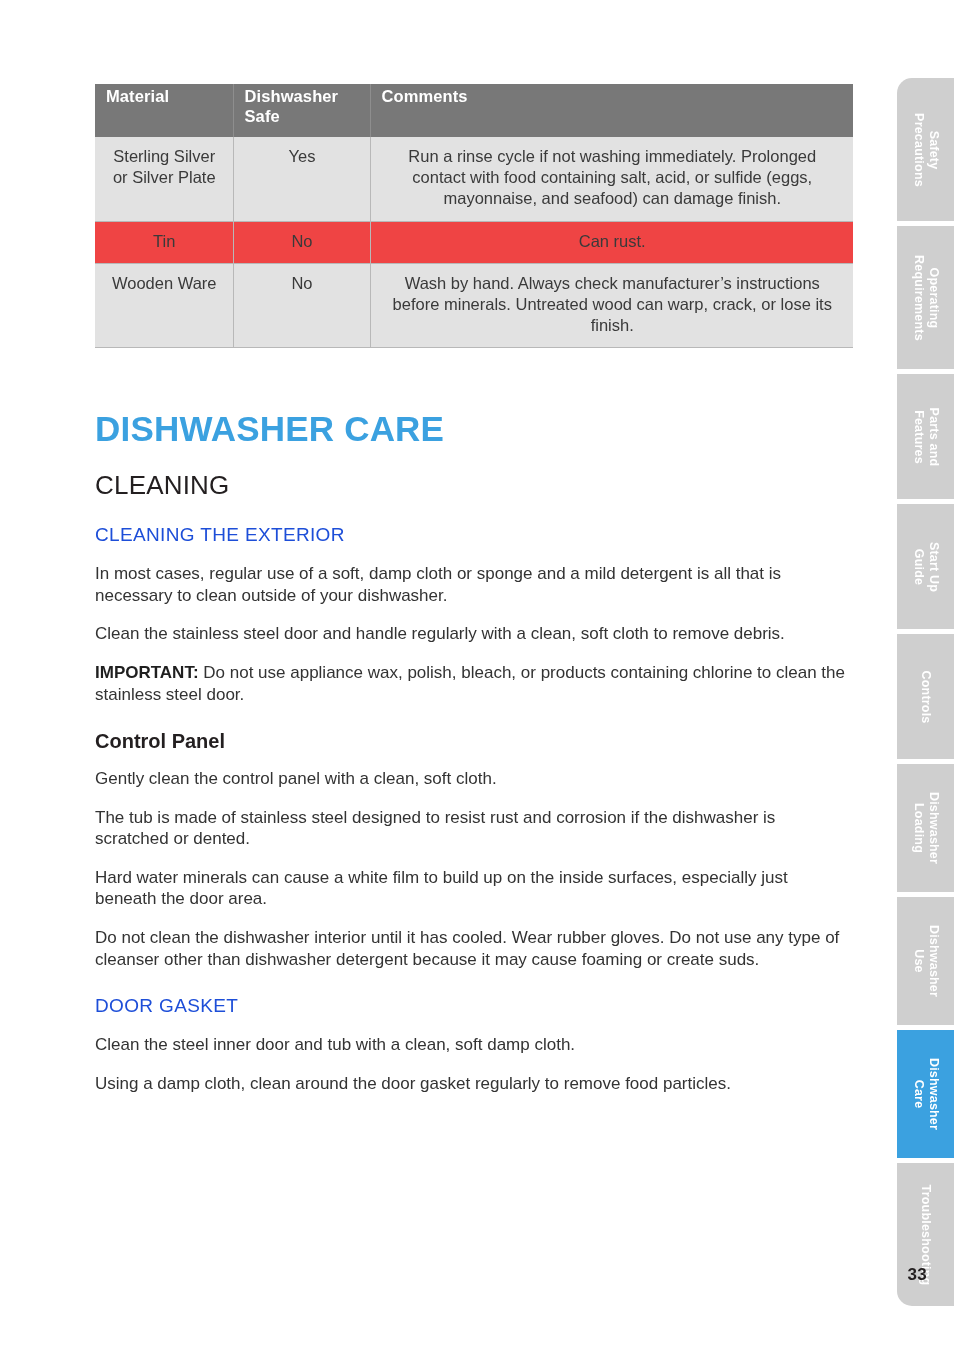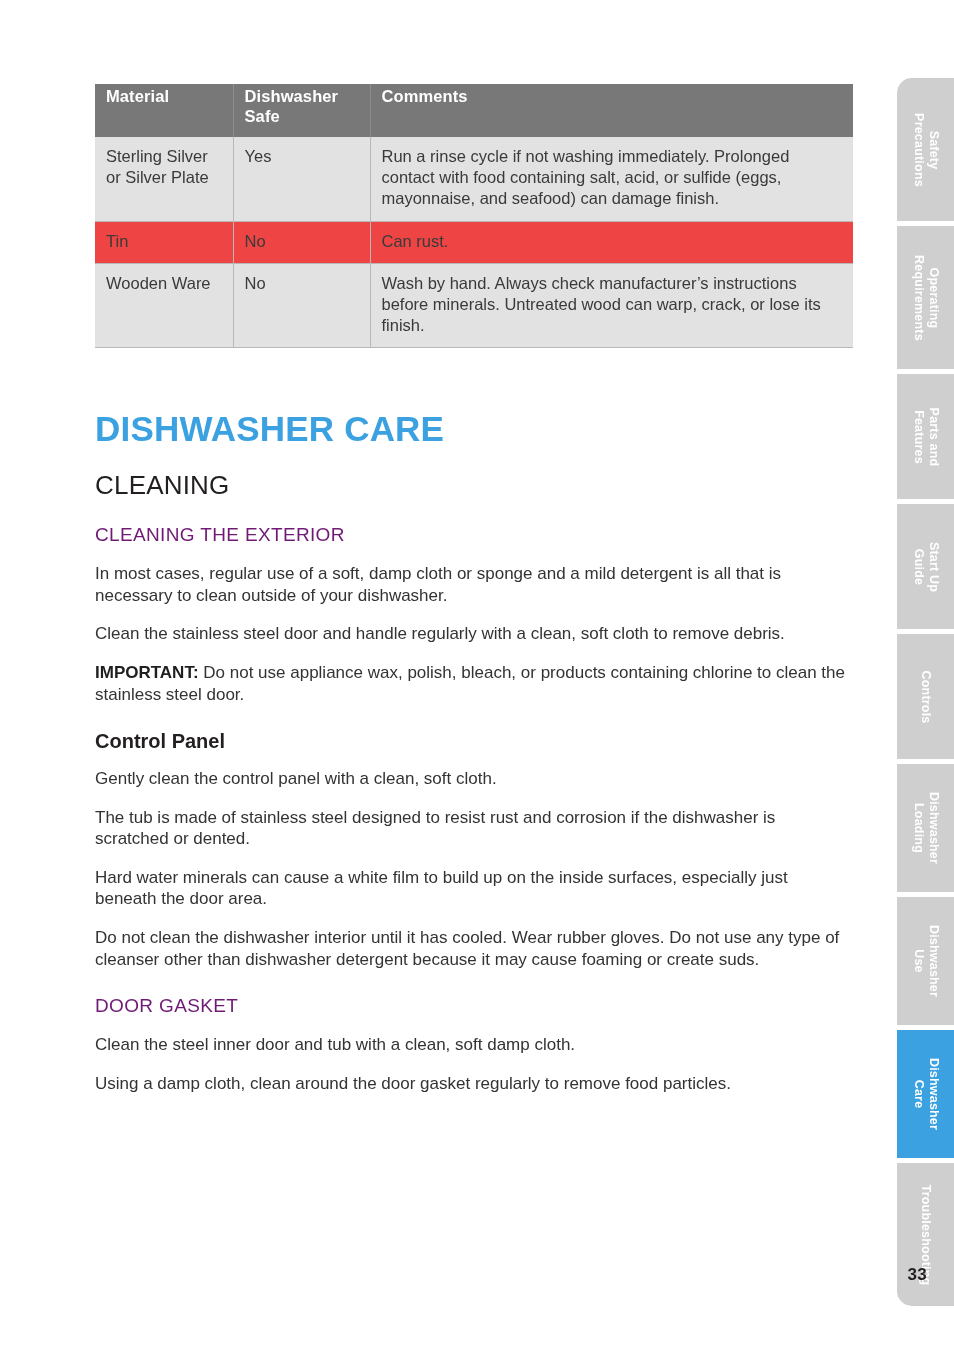--- a/index.html
+++ b/index.html
@@ -58,20 +58,21 @@
   table.mat-table thead th:last-child { border-right: none; }
 
   table.mat-table tbody td {
     padding: 9px 10px 11px 11px;
     vertical-align: top;
     line-height: 1.28;
     font-size: 16.5px;
     color: #3a3a3a;
     border-right: 1px solid #b8b8b8;
     border-bottom: 1px solid #b8b8b8;
+    text-align: center;
   }
   table.mat-table tbody td:last-child { border-right: none; }
   table.mat-table tbody tr.shade td { background: #e2e2e2; }
   table.mat-table tbody tr.plain td { background: #ef4444; }
 
   
   h1.doc-title {
     font-size: 35px;
     font-weight: bold;
     color: #3ba1e0;
@@ -83,21 +84,21 @@
     font-size: 26px;
     font-weight: normal;
     color: #231f20;
     margin: 23px 0 0 0;
     letter-spacing: .2px;
     line-height: 1.1;
   }
   h3.sub-title {
     font-size: 19px;
     font-weight: normal;
-    color: #701a75;
+    color: #1d4ed8;
     margin: 26px 0 0 0;
     letter-spacing: .35px;
     line-height: 1.1;
   }
   h4.minor-title {
     font-size: 20px;
     font-weight: bold;
     color: #231f20;
     margin: 25px 0 0 0;
     line-height: 1.15;

